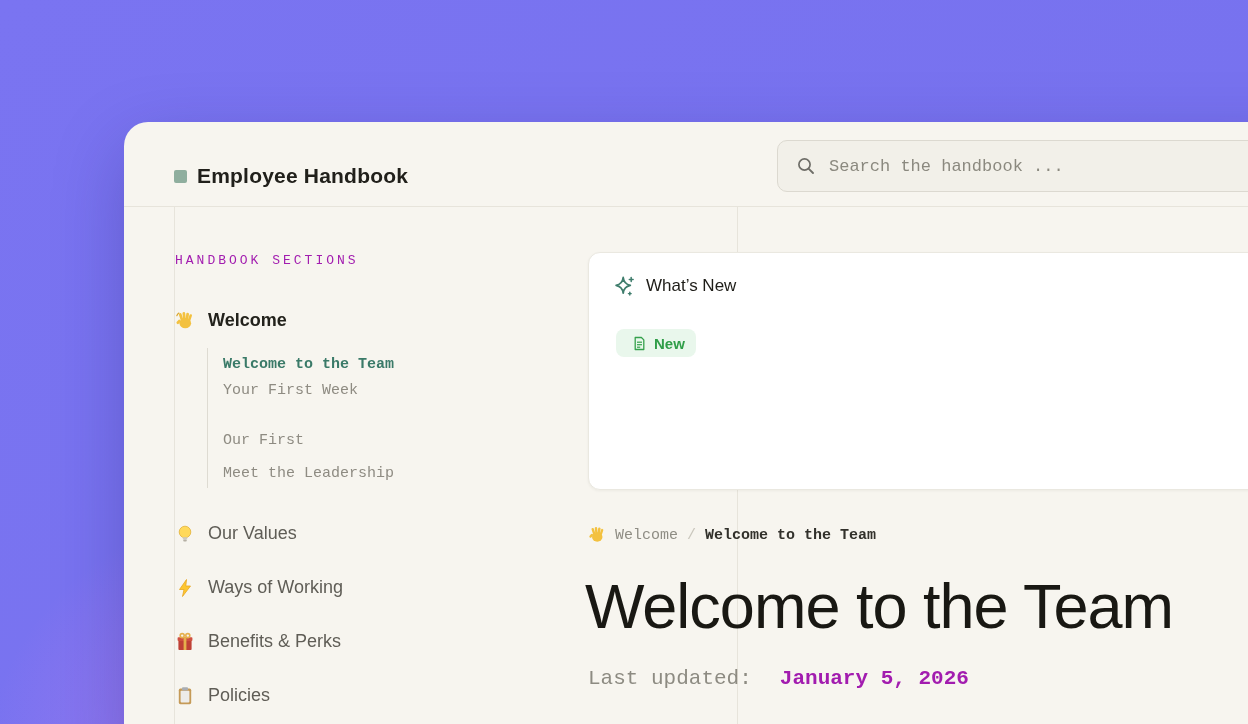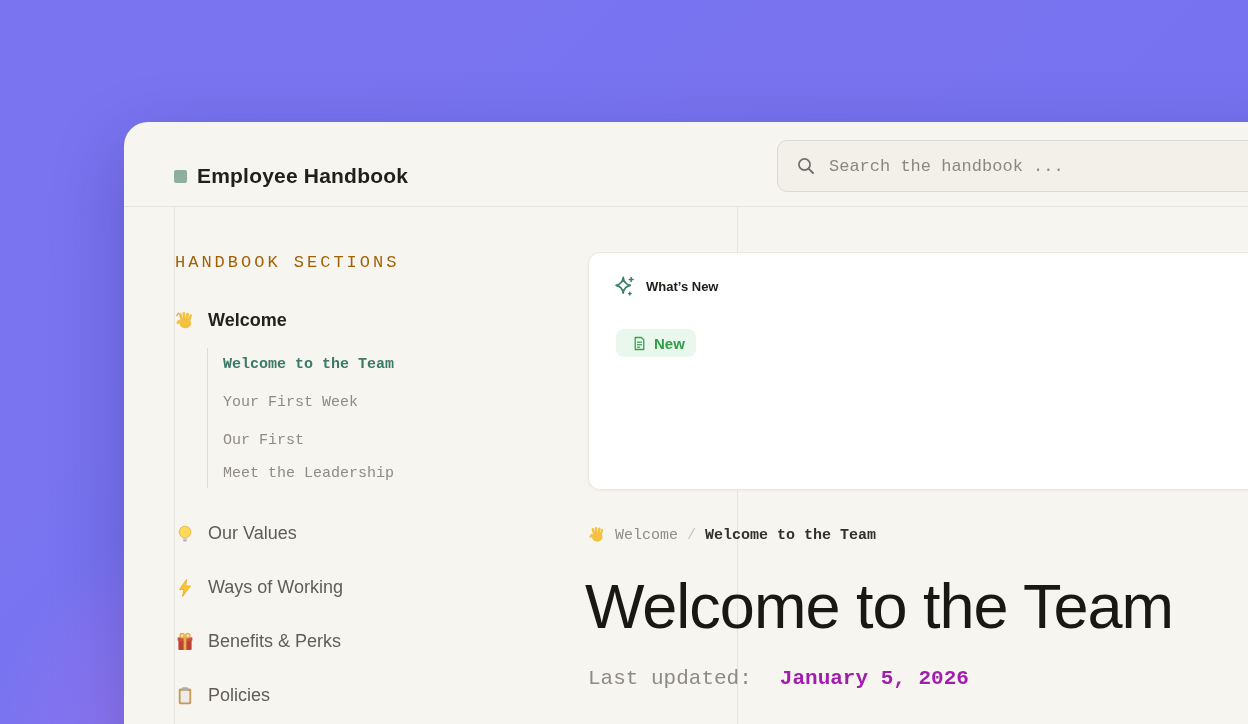--- a/index.html
+++ b/index.html
@@ -26,37 +26,37 @@
     background:#f2f0e9; border:1px solid #dcd9d0; border-radius:10px;
     display:flex; align-items:center; padding:0 18px; gap:13px; }
   .search input{ flex:1; border:none; outline:none; background:transparent;
     font-family:"Liberation Mono", monospace; font-size:17px; color:#55544e; }
   .search input::placeholder{ color:#8b897f; }
   
   .vline{ position:absolute; top:85px; bottom:0; width:1px; background:#e7e4db; }
   .vline-1{ left:50px; } .vline-2{ left:613px; }
   
   .side-label{ position:absolute; left:51px; top:131px;
-    font-family:"Liberation Mono", monospace; font-size:17px; letter-spacing:3px;
-    color:#a16207; }
+    font-family:"Liberation Mono", monospace; font-size:13px; letter-spacing:3px;
+    color:#a21caf; }
   .nav-row{ position:absolute; left:51px; display:flex; align-items:center; gap:13px;
     font-size:18px; color:#5f5d56; cursor:pointer; white-space:nowrap; }
   .nav-row .ic{ width:20px; height:20px; display:inline-flex; }
   .nav-row.active{ color:#23221c; font-weight:700; }
   .sub-line{ position:absolute; left:83px; top:226px; height:140px; width:1px; background:#dedbd2; }
   .sub-row{ position:absolute; left:99px; font-family:"Liberation Mono", monospace;
     font-size:15px; color:#8e8b82; cursor:pointer; white-space:nowrap; }
   .sub-row.active{ color:#3a7a68; font-weight:700; }
   
   .card{ position:absolute; left:464px; top:130px; width:830px; height:238px;
     background:#ffffff; border:1px solid #eae8e0; border-radius:12px;
     box-shadow:0 1px 3px rgba(30,30,15,.05); }
   .card-head{ position:absolute; left:24px; top:22px; display:flex; align-items:center; gap:11px; }
   .card-head .ic{ width:22px; height:22px; display:inline-flex; }
-  .card-title{ font-size:13px; font-weight:700; color:#1e1d18; }
+  .card-title{ font-size:17px; font-weight:400; color:#1e1d18; }
   .cn-item{ position:absolute; left:27px; display:flex; align-items:flex-start; gap:22px; cursor:pointer; }
   .cn-item-1{ top:74px; } .cn-item-2{ top:155px; }
   .badge{ display:inline-flex; align-items:center; gap:7px; height:28px; padding:0 11px;
     border-radius:8px; font-size:15px; font-weight:600; margin-top:2px; white-space:nowrap; }
   .badge .ic{ width:15px; height:15px; display:inline-flex; }
   .badge-new{ background:#e9f7ec; color:#2f9e48;padding-left:16px; }
   .badge-upd{ background:#e9edfb; color:#4161e8; }
   .cn-title{ font-size:19px; font-weight:600; color:#26251f; }
   .cn-desc{ margin-top:6px; font-size:16px; color:#908e86; white-space:nowrap; }
   
@@ -112,21 +112,21 @@
           <rect x="2.4" y="9.2" width="3" height="5.5" rx="1.5" transform="rotate(40 3.9 12)"></rect>
         </g>
         <path d="M2 5.2 A6.5 6.5 0 0 1 4.3 2.2" stroke="#d9a62e" stroke-width="1.3" fill="none" stroke-linecap="round"></path>
       </svg>
     </span>
     <span>Welcome</span>
   </div>
 
   <div class="sub-line"></div>
   <div class="sub-row active" style="top:234px">Welcome to the Team</div>
-  <div class="sub-row" style="top:272px">Your First Week</div>
+  <div class="sub-row" style="top:260px">Your First Week</div>
   <div class="sub-row" style="top:310px">Our First</div>
   <div class="sub-row" style="top:343px">Meet the Leadership</div>
 
   <div class="nav-row" style="top:401px">
     <span class="ic">
       <svg viewBox="0 0 20 20">
         <circle cx="10" cy="8" r="5.8" fill="#ffd95a" stroke="#e2b33a" stroke-width="0.8"></circle>
         <rect x="7.8" y="13.2" width="4.4" height="2.2" fill="#cfcabe"></rect>
         <rect x="8.2" y="15.6" width="3.6" height="1.8" rx="0.9" fill="#b5b0a4"></rect>
       </svg>

